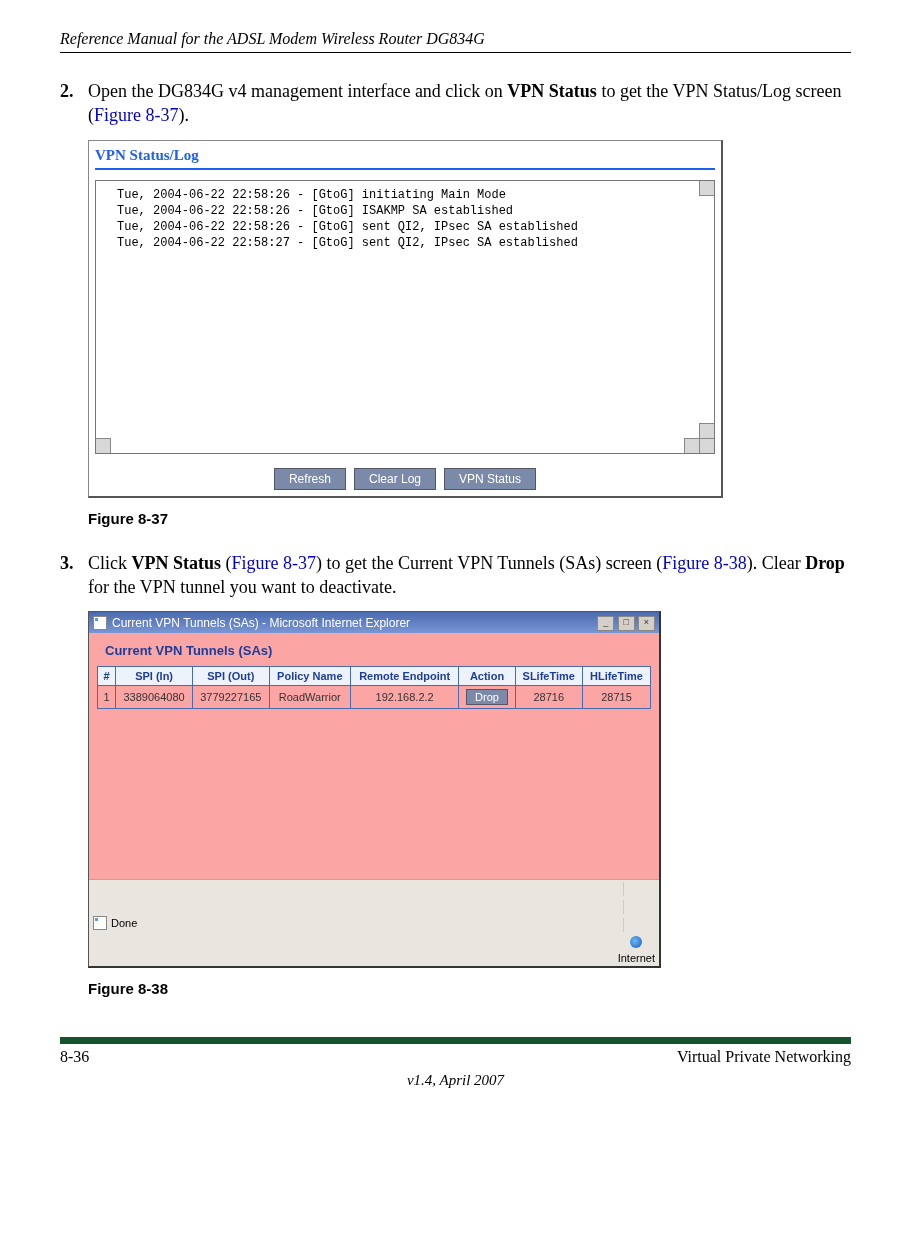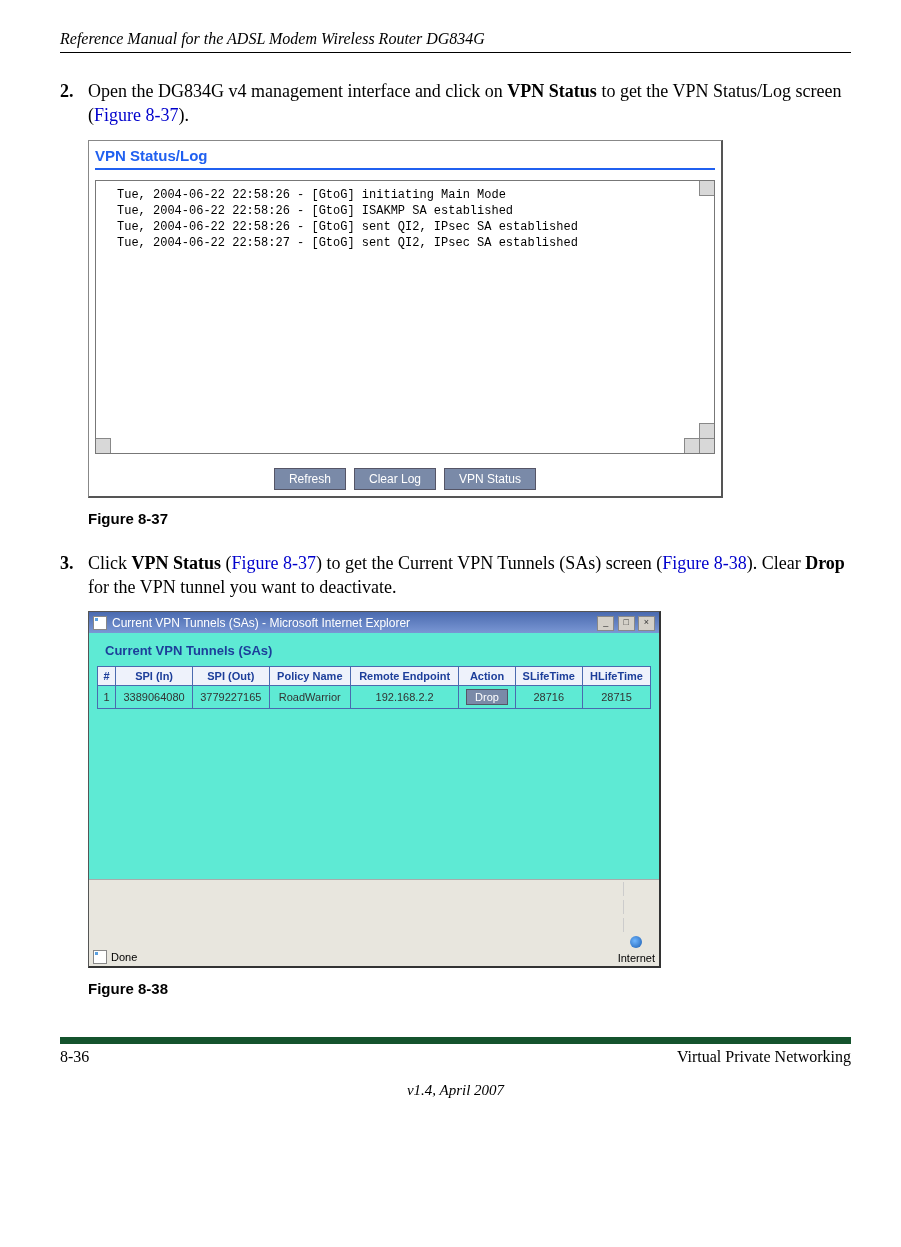--- a/index.html
+++ b/index.html
@@ -47,21 +47,21 @@
   .panel {
     border: 1px solid #888;
     border-right: 2px solid #555;
     border-bottom: 2px solid #555;
     background: #fff;
     width: 620px;
     padding: 4px 6px 6px 6px;
   }
   .panel-title {
     color: #2060f0;
-    font-family: Liberation Sans, sans-serif;
+    font-family: Liberation Serif, serif;
     font-weight: bold;
     font-size: 15px;
     margin: 2px 0 2px 0;
   }
   .panel-hr {
     border: none;
     border-top: 2px solid #2060f0;
     margin: 4px 0 10px 0;
   }
   .log-area {
@@ -100,21 +100,21 @@
     border: 1px solid #556;
     margin: 0 2px;
     text-align: center;
   }
   
   .iewin {
     width: 570px;
     border: 1px solid #555;
     border-right: 2px solid #333;
     border-bottom: 2px solid #333;
-    background: #5eead4;
+    background: #fca5a5;
     font-family: Tahoma, Arial, sans-serif;
   }
   .iewin-title {
     background: linear-gradient(#4a6aaf,#7a97d4);
     color:#fff;
     display:flex;
     align-items:center;
     justify-content:space-between;
     padding:2px 4px;
     font-size:12px;
@@ -149,21 +149,21 @@
   .drop-btn{
     display:inline-block;background:#7a8aa8;color:#fff;
     border:1px solid #556;padding:1px 8px;font-size:11px;
   }
   .ie-blank{height:170px;}
   .ie-status{
     border-top:1px solid #aaa;
     background:#e8e6de;
     display:flex;
     font-size:11px;
-    align-items:flex-end;
+    align-items:center;
     justify-content:space-between;
     padding:2px 4px;
   }
   .ie-status .cell{border-left:1px solid #ccc;height:14px;width:26px;}
   .ie-status-left{display:flex;align-items:center;gap:4px;}
   .ie-status-right{display:flex;align-items:center;gap:4px;flex-direction:column;}
   .ie-icon{width:12px;height:12px;display:inline-block;}
   .globe{background:radial-gradient(circle at 40% 40%, #6fb6ff, #1a5cb0);border-radius:50%;}
   .pageicon{background:#fff;border:1px solid #888;position:relative;}
   .pageicon:after{content:"";position:absolute;left:1px;top:1px;width:3px;height:3px;background:#5aa0e0;}
@@ -172,21 +172,21 @@
     border-top:7px solid #14532d;
     padding-top:4px;
     display:flex;
     justify-content:space-between;
     font-size:16px;
   }
   .footer-center{
     text-align:center;
     font-style:italic;
     font-size:15px;
-    margin-top:16px;
+    margin-top:6px;
   }
 </style>
 </head>
 <body>
 
 <div class="page">
   <div class="header">Reference Manual for the ADSL Modem Wireless Router DG834G</div>
 
   <div class="step">
     <div class="step-num">2.</div>

